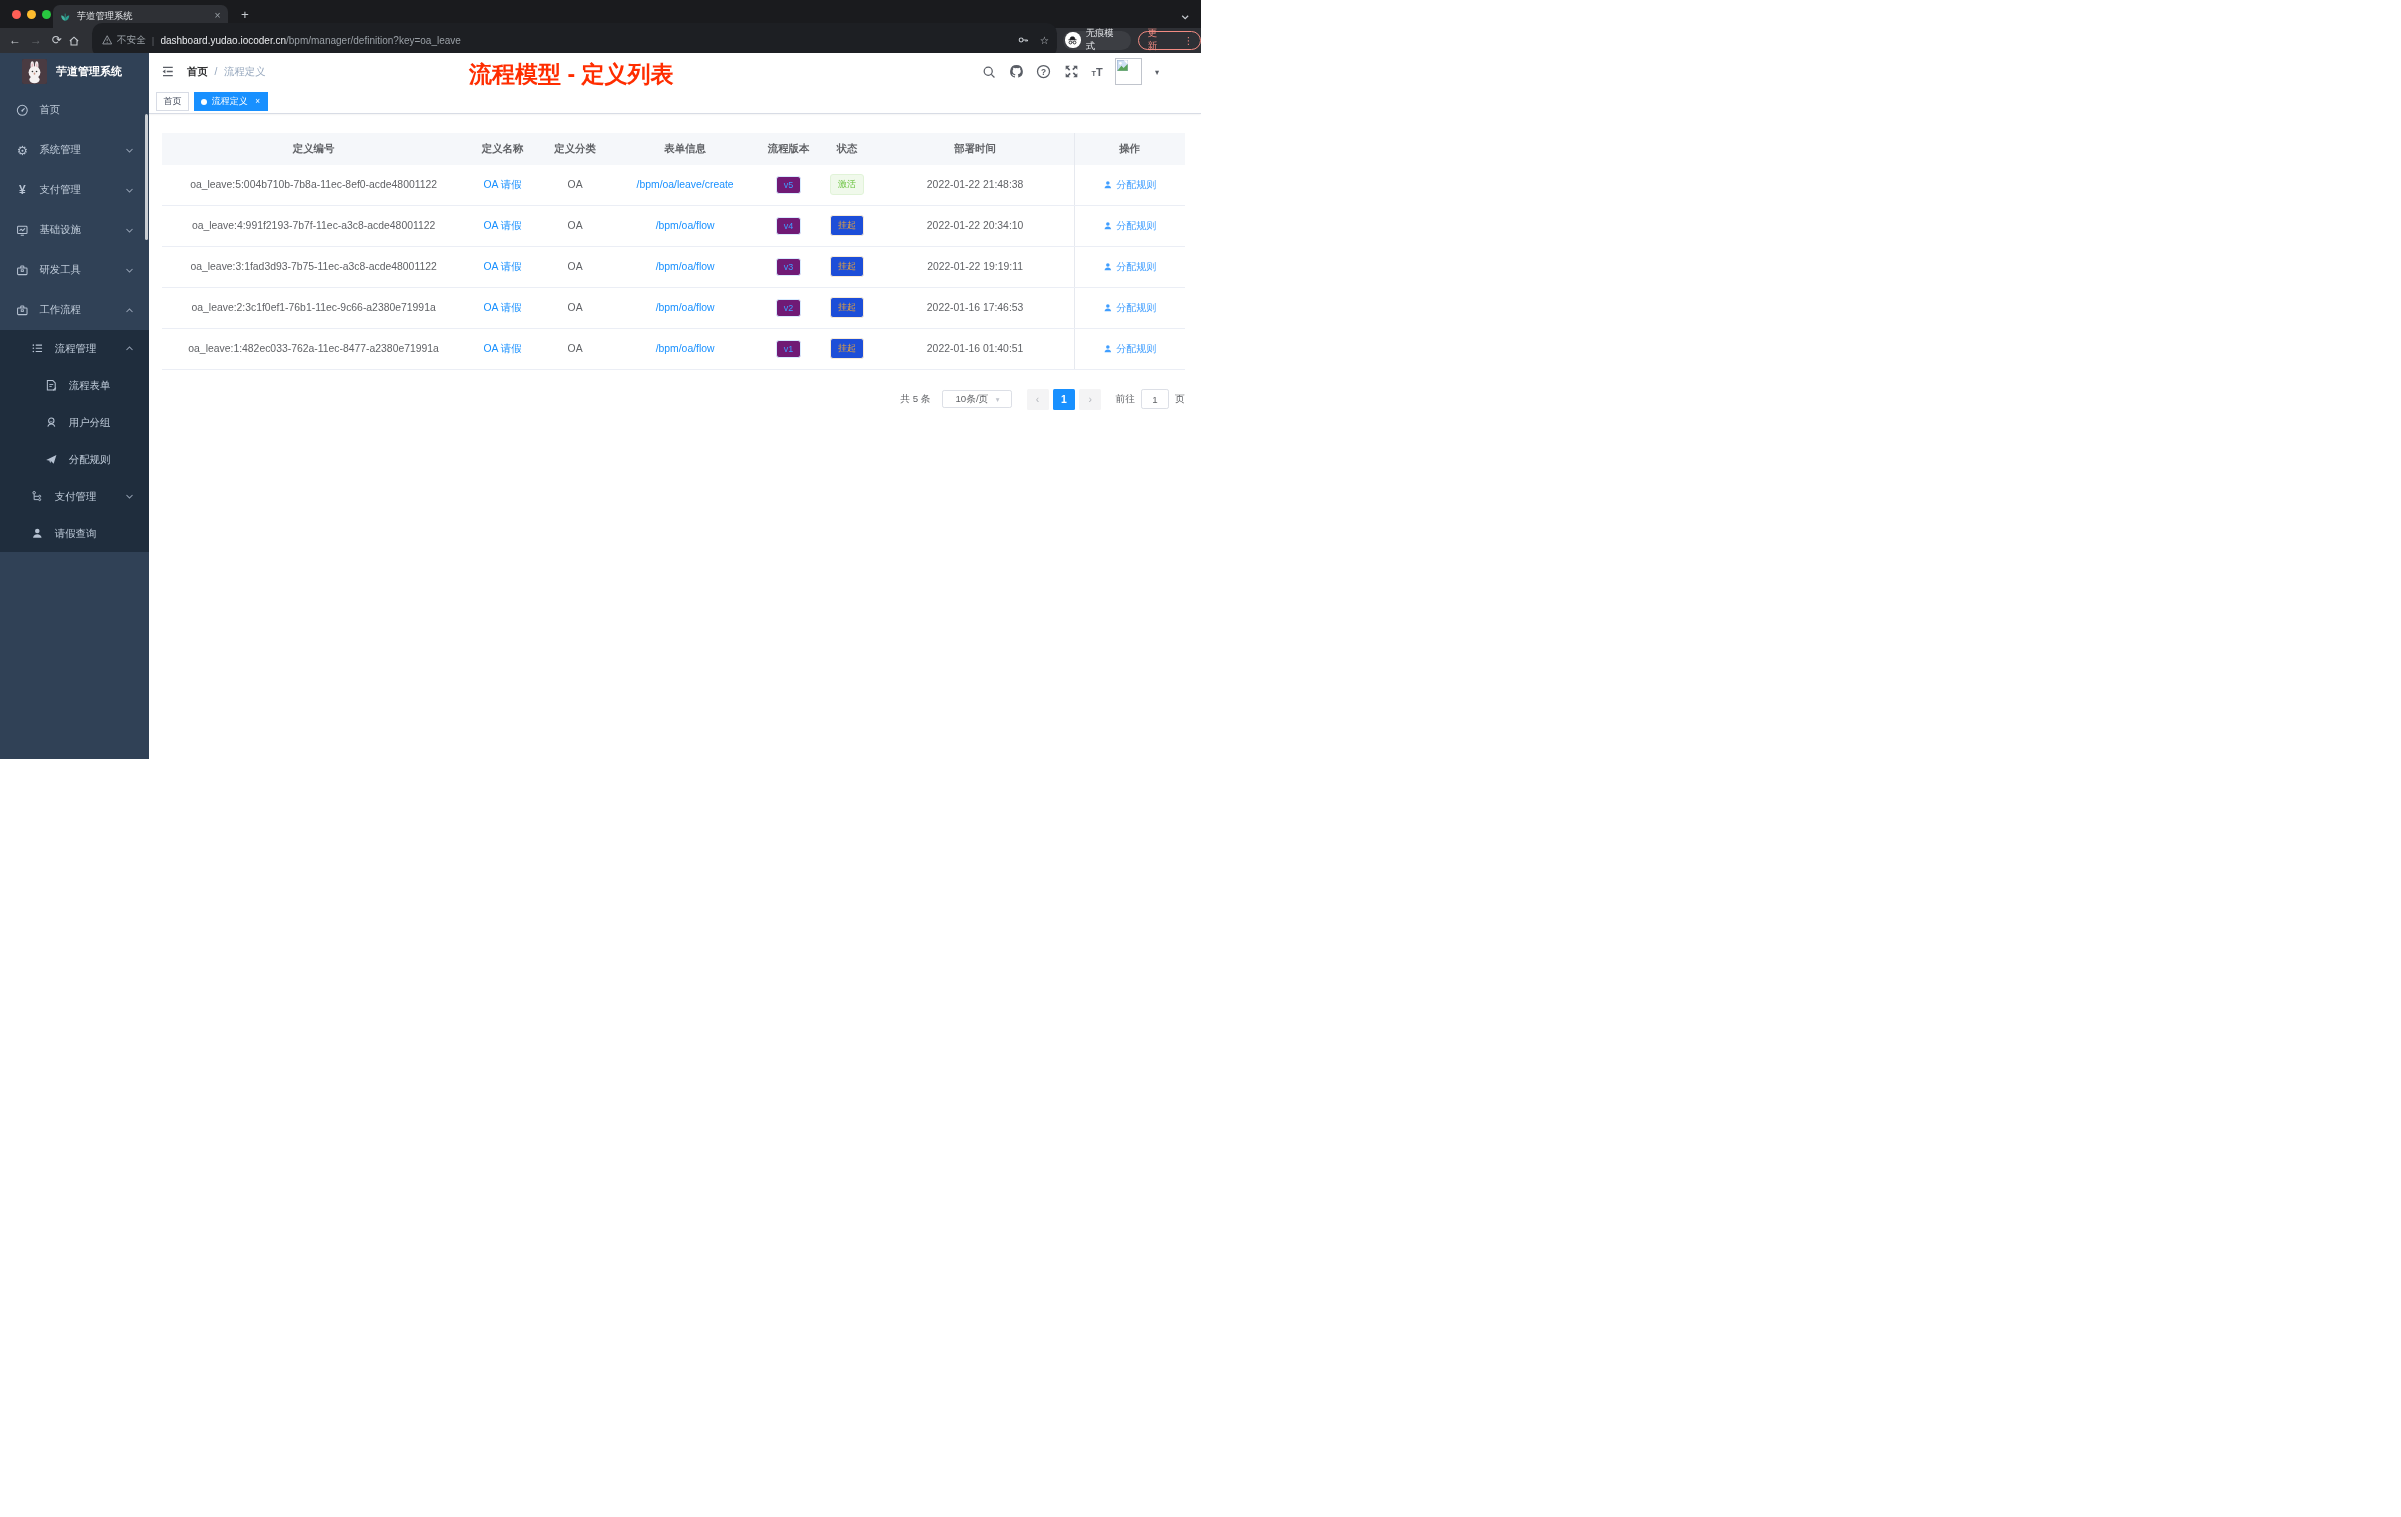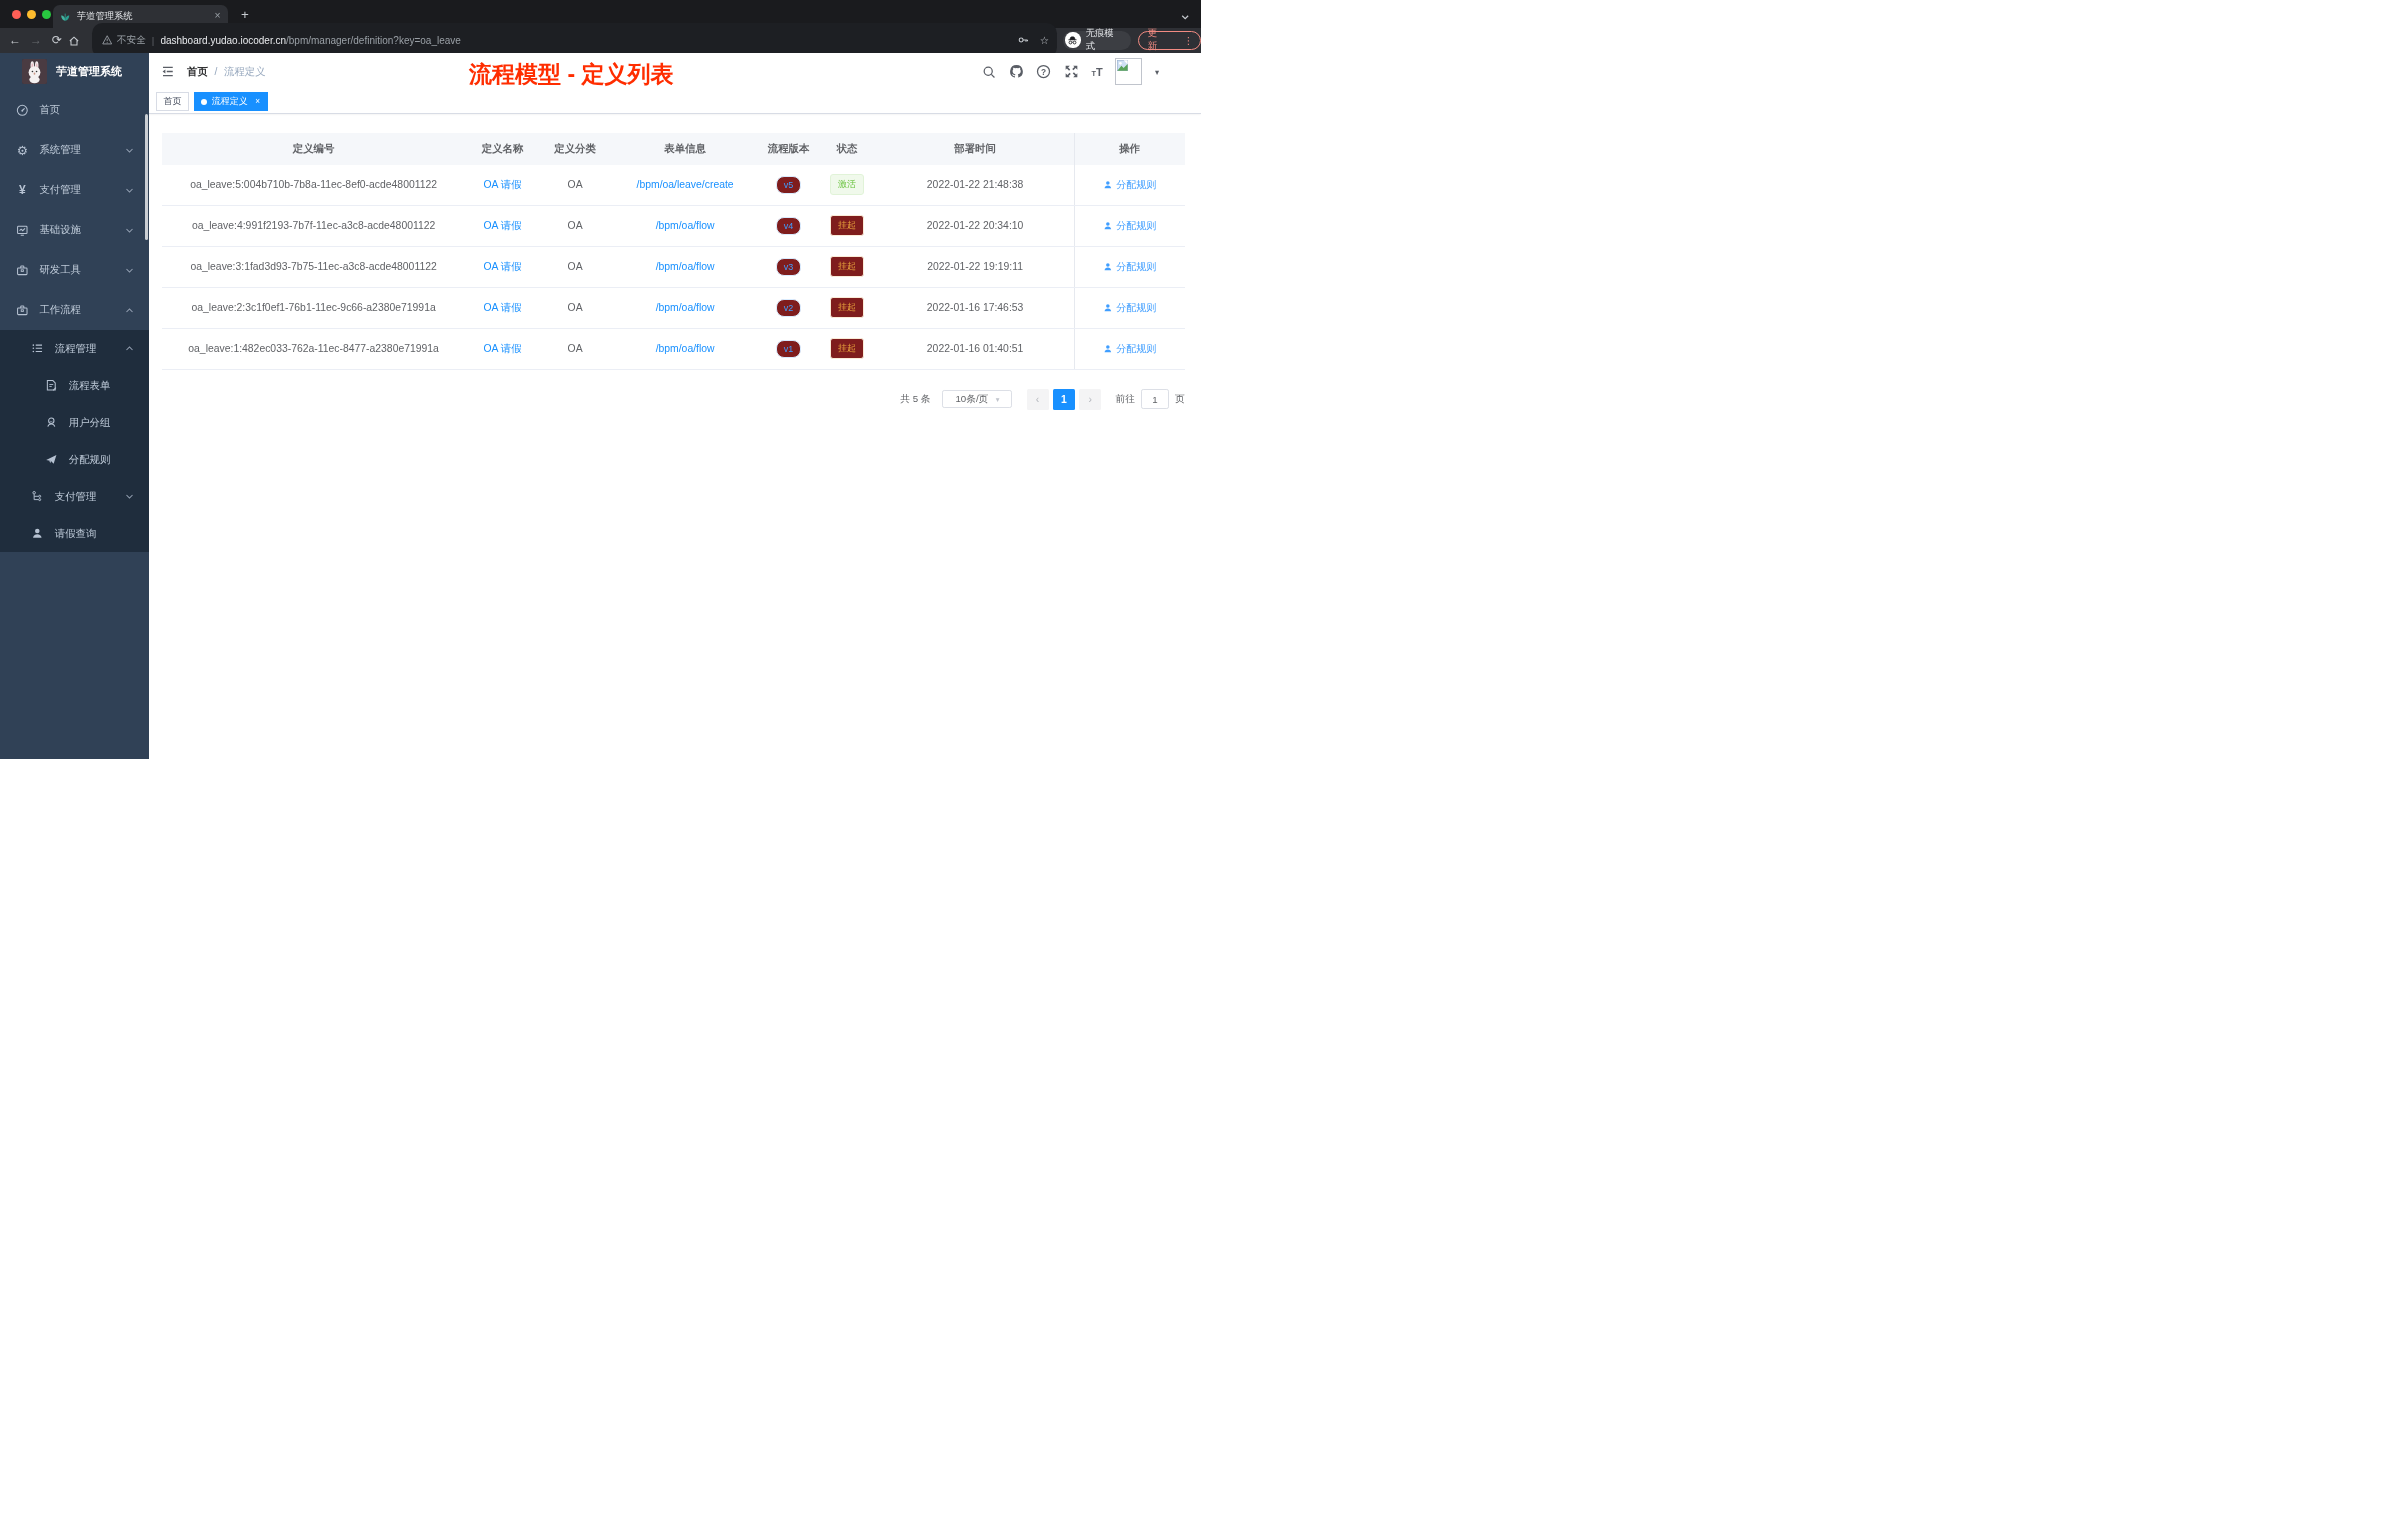--- a/index.html
+++ b/index.html
@@ -93,25 +93,25 @@
 
   .content { padding:18.6px 0 0 12.6px; }
   .dtable { width:1023px; font-size:10.4px; color:#606266; }
   .thead { display:flex; background:#f5f7fa; height:32px; align-items:center; font-weight:bold; color:#606266; }
   .tr { display:flex; height:41px; align-items:center; border-bottom:0.7px solid #ebeef5; background:#fff; }
   .td,.th { text-align:center; flex:0 0 auto; overflow:hidden; white-space:nowrap; }
   .c1{width:304px}.c2{width:74px}.c3{width:71px}.c4{width:149px}.c5{width:58px}.c6{width:59px}.c7{width:197px}
   .c8{width:111px; flex:1 1 auto; }
   .thead .c8, .tr .c8 { border-left:0.7px solid #e6e9ef; align-self:stretch; display:flex; align-items:center; justify-content:center; }
   .link { color:#1890ff; cursor:pointer; }
-  .vtag { display:inline-block; background:#7f1d1d; border:0.7px solid #d9ecff; color:#409eff;
-    border-radius:8px; font-size:9px; padding:3px 6.7px; min-width:16.3px;text-align:right; }
+  .vtag { display:inline-block; background:#701a75; border:0.7px solid #d9ecff; color:#409eff;
+    border-radius:3px; font-size:9px; padding:3px 6.7px; min-width:16.3px;text-align:right; }
   .stag { display:inline-block; border-radius:3px; font-size:9px; padding:3px 6.7px; }
   .stag.success { background:#f0f9eb; border:0.7px solid #e1f3d8; color:#67c23a; }
-  .stag.warning { background:#7f1d1d; border:0.7px solid #faecd8; color:#e6a23c; }
+  .stag.warning { background:#1d4ed8; border:0.7px solid #faecd8; color:#e6a23c; }
   .action-link { color:#409eff; font-size:10px; display:inline-flex; align-items:center; gap:3.7px; cursor:pointer; }
 
   .pagination { width:1023px; margin-top:19.3px; display:flex; justify-content:flex-end;
     align-items:center; font-size:9.7px; color:#606266; }
   .pg-total { margin-right:12px; }
   .pg-size { width:70px; height:18px; border:0.7px solid #dcdfe6; border-radius:2.2px; display:flex;
     align-items:center; justify-content:center; gap:7.4px; margin-right:12px; cursor:pointer; color:#606266; }
   .pg-size .sc { color:#c0c4cc; font-size:7.4px; }
   .pg-btn { min-width:22px; height:21px; border-radius:1.5px; background:#f4f4f5; color:#b4b7bd;
     display:flex; align-items:center; justify-content:center; font-size:10.4px; cursor:pointer; margin:0 2.2px; }

